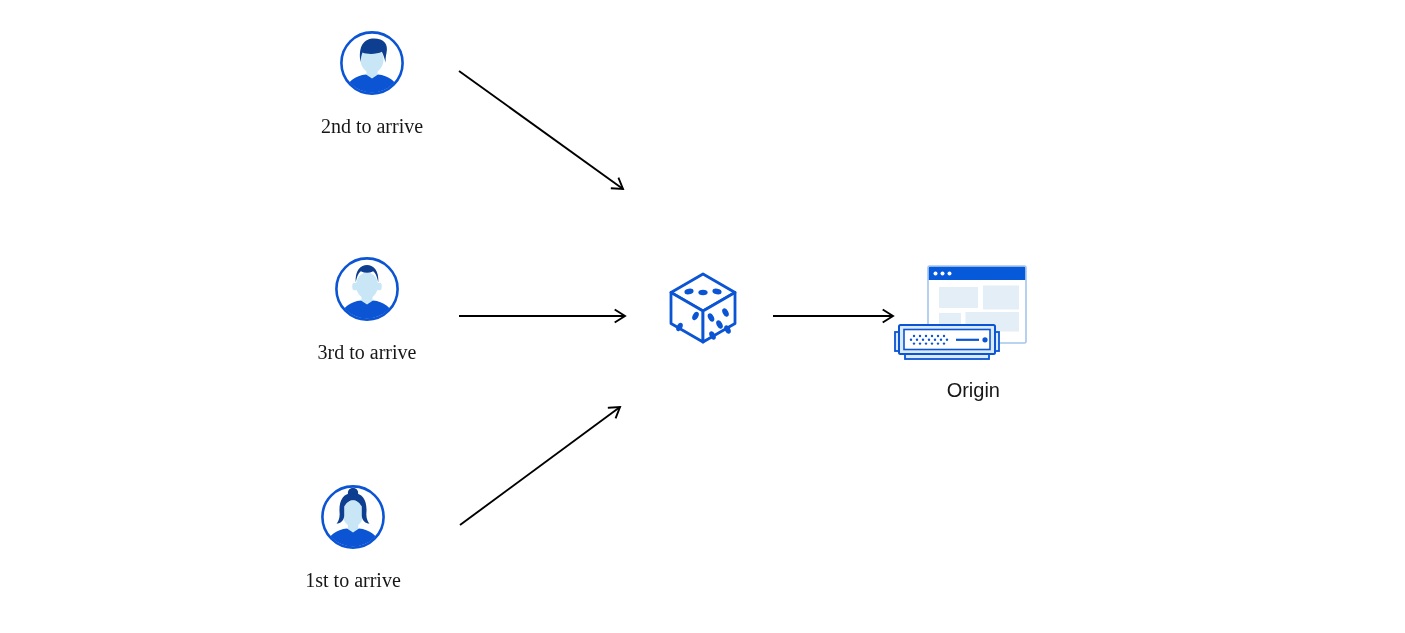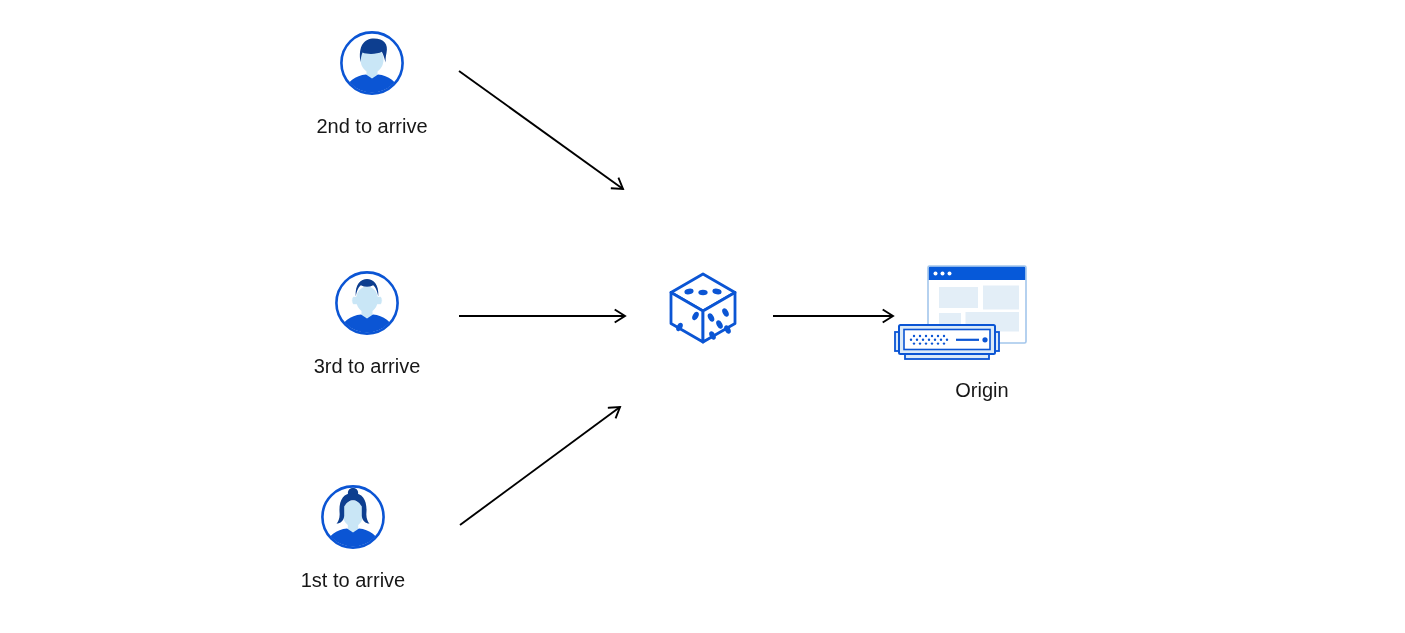--- a/index.html
+++ b/index.html
@@ -14,20 +14,21 @@
     height: 633px;
     background: #ffffff;
     overflow: hidden;
   }
   .node {
     position: absolute;
     width: 170px;
     display: flex;
     flex-direction: column;
     align-items: center;
+    font-family: Liberation Serif, serif;
   }
   .node .label {
     margin-top: 19px;
     font-size: 20px;
     line-height: 24px;
     color: #171717;
     text-align: center;
     white-space: nowrap;
   }
   .avatar-svg { display: block; }
@@ -35,24 +36,24 @@
     position: absolute;
     left: 0; top: 0;
     width: 1405px;
     height: 633px;
     pointer-events: none;
   }
   .dice-node { position: absolute; left: 668px; top: 271px; }
   .origin-art { position: absolute; left: 893px; top: 263px; }
   .origin-label {
     position: absolute;
-    left: 902px;
+    left: 840px;
     top: 378px;
     width: 160px;
-    text-align: center;
+    text-align: right;
     font-size: 20px;
     line-height: 24px;
     color: #171717;
   }
 </style>
 </head>
 <body>
 
 <div class="canvas">
 
@@ -81,21 +82,21 @@
       <g clip-path="url(#c1)">
         <rect x="26.5" y="36" width="11" height="12" fill="#c9e6f6"></rect>
         <ellipse cx="32" cy="28.5" rx="11.5" ry="13.5" fill="#c9e6f6"></ellipse>
         <path d="M 3,64 C 6,51 15,44.5 26,43.5 L 32,47.5 L 38,43.5 C 49,44.5 58,51 61,64 Z" fill="#0b55d4"></path>
         <path d="M 20.5,31 C 18,15 24,7.5 34,7.5 C 44,7.5 48.5,13 46.5,22 C 45.8,25 45.5,28 45.5,31.5 C 44.3,26.5 43.2,23.5 41.8,20.8 C 37.5,23.2 27.5,23.8 22.5,21.5 C 21.5,24 20.8,27 20.5,31 Z" fill="#0d3e8f"></path>
       </g>
     </svg>
     <div class="label">2nd to arrive</div>
   </div>
 
-  <div class="node" style="left:282px; top:271px;">
+  <div class="node" style="left:282px; top:257px;">
     <svg class="avatar-svg" width="64" height="64" viewBox="0 0 64 64">
       <defs>
           <clipPath id="c2">
             <circle cx="32" cy="32" r="29.6"></circle>
           </clipPath>
         </defs>
       <circle cx="32" cy="32" r="30.6" fill="#ffffff" stroke="#0b55d4" stroke-width="2.6"></circle>
       <g clip-path="url(#c2)">
         <ellipse cx="20" cy="29.5" rx="3.2" ry="4.2" fill="#c9e6f6" stroke="#ffffff" stroke-width="0.8"></ellipse>
         <ellipse cx="44" cy="29.5" rx="3.2" ry="4.2" fill="#c9e6f6" stroke="#ffffff" stroke-width="0.8"></ellipse>

